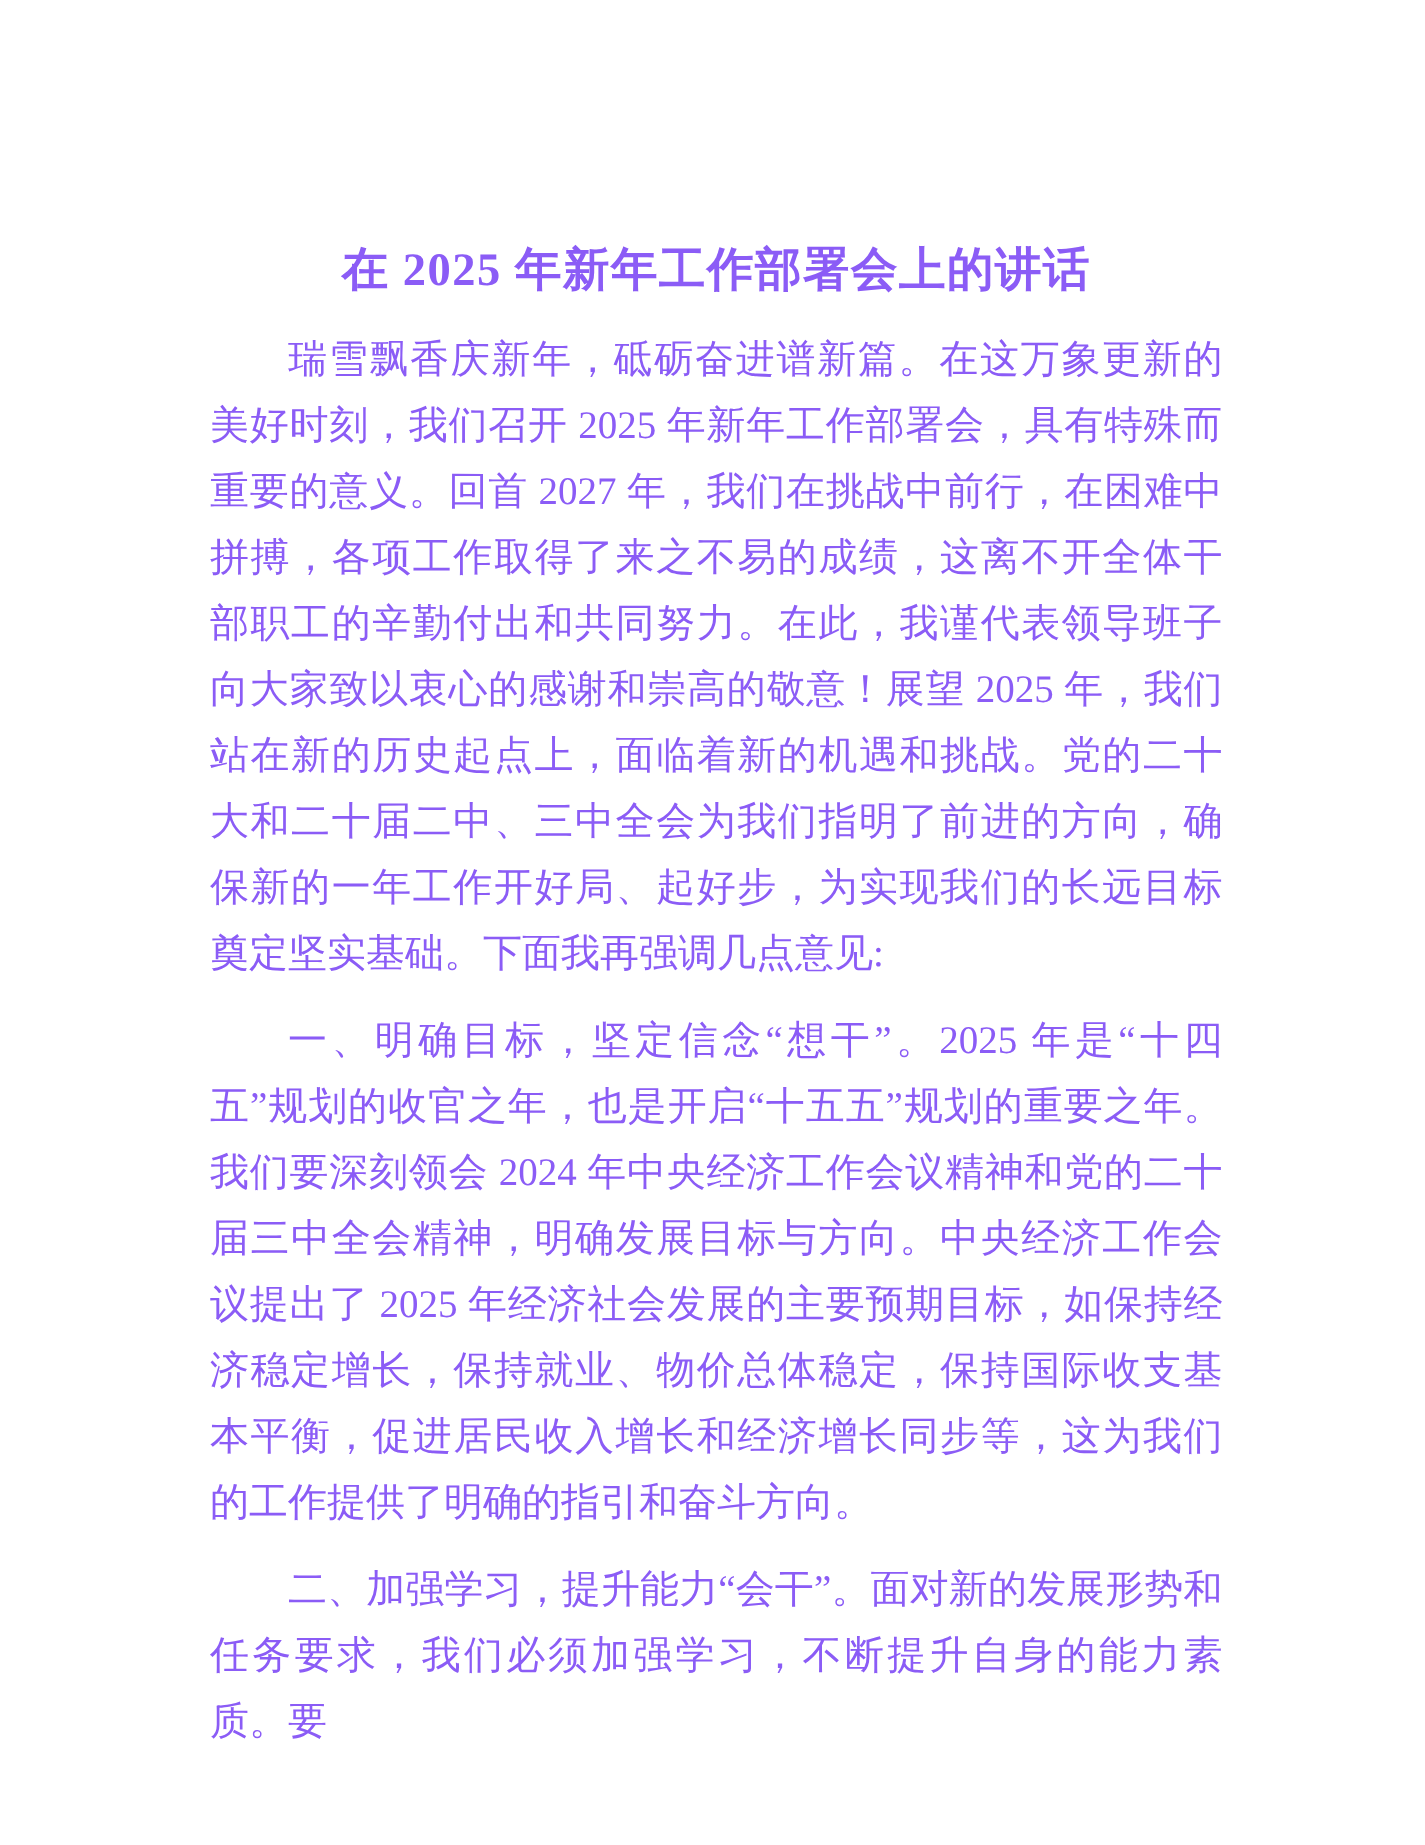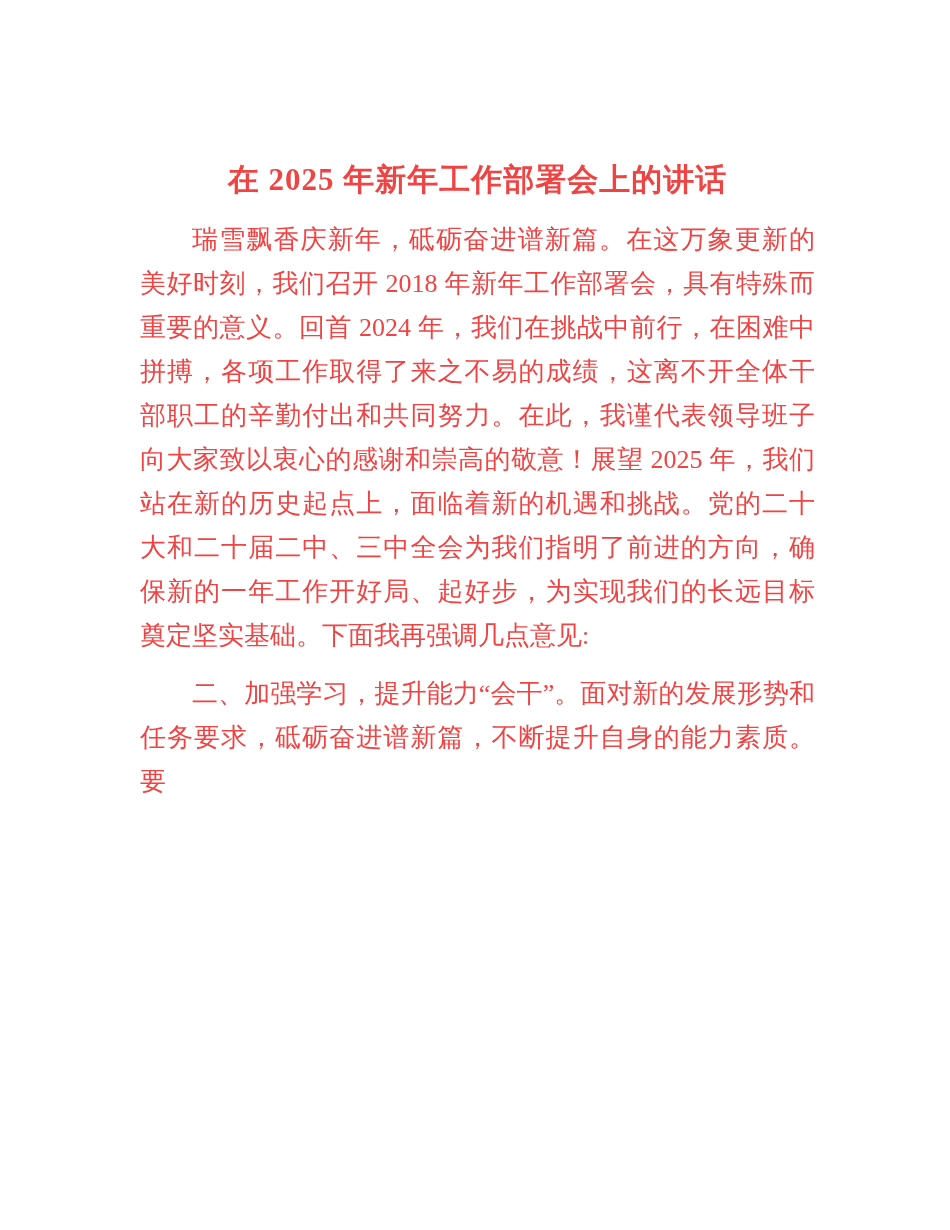--- a/index.html
+++ b/index.html
@@ -8,21 +8,21 @@
     background: #ffffff;
   }
   .page {
     position: relative;
     width: 950px;
     height: 1230px;
     background: #ffffff;
     box-sizing: border-box;
     padding: 158px 135px 40px 140px;
     font-family: "Liberation Serif", "DejaVu Serif", serif;
-    color: #ef4444;
+    color: #8b5cf6;
     overflow: hidden;
   }
   .doc-title {
     margin: 0 0 16px 0;
     text-align: center;
     font-size: 31px;
     font-weight: bold;
     line-height: 44px;
     letter-spacing: 1px;
   }
@@ -36,17 +36,18 @@
     word-break: break-all;
   }
 </style>
 </head>
 <body>
 
 <div class="page">
   <h1 class="doc-title">在 2025 年新年工作部署会上的讲话</h1>
 
 
-  <p class="para">瑞雪飘香庆新年，砥砺奋进谱新篇。在这万象更新的美好时刻，我们召开 2018 年新年工作部署会，具有特殊而重要的意义。回首 2024 年，我们在挑战中前行，在困难中拼搏，各项工作取得了来之不易的成绩，这离不开全体干部职工的辛勤付出和共同努力。在此，我谨代表领导班子向大家致以衷心的感谢和崇高的敬意！展望 2025 年，我们站在新的历史起点上，面临着新的机遇和挑战。党的二十大和二十届二中、三中全会为我们指明了前进的方向，确保新的一年工作开好局、起好步，为实现我们的长远目标奠定坚实基础。下面我再强调几点意见:</p>
+  <p class="para">瑞雪飘香庆新年，砥砺奋进谱新篇。在这万象更新的美好时刻，我们召开 2025 年新年工作部署会，具有特殊而重要的意义。回首 2027 年，我们在挑战中前行，在困难中拼搏，各项工作取得了来之不易的成绩，这离不开全体干部职工的辛勤付出和共同努力。在此，我谨代表领导班子向大家致以衷心的感谢和崇高的敬意！展望 2025 年，我们站在新的历史起点上，面临着新的机遇和挑战。党的二十大和二十届二中、三中全会为我们指明了前进的方向，确保新的一年工作开好局、起好步，为实现我们的长远目标奠定坚实基础。下面我再强调几点意见:</p>
 
+  <p class="para">一、明确目标，坚定信念“想干”。2025 年是“十四五”规划的收官之年，也是开启“十五五”规划的重要之年。我们要深刻领会 2024 年中央经济工作会议精神和党的二十届三中全会精神，明确发展目标与方向。中央经济工作会议提出了 2025 年经济社会发展的主要预期目标，如保持经济稳定增长，保持就业、物价总体稳定，保持国际收支基本平衡，促进居民收入增长和经济增长同步等，这为我们的工作提供了明确的指引和奋斗方向。</p>
 
-  <p class="para">二、加强学习，提升能力“会干”。面对新的发展形势和任务要求，砥砺奋进谱新篇，不断提升自身的能力素质。要</p>
+  <p class="para">二、加强学习，提升能力“会干”。面对新的发展形势和任务要求，我们必须加强学习，不断提升自身的能力素质。要</p>
 </div>
 
 </body></html>

